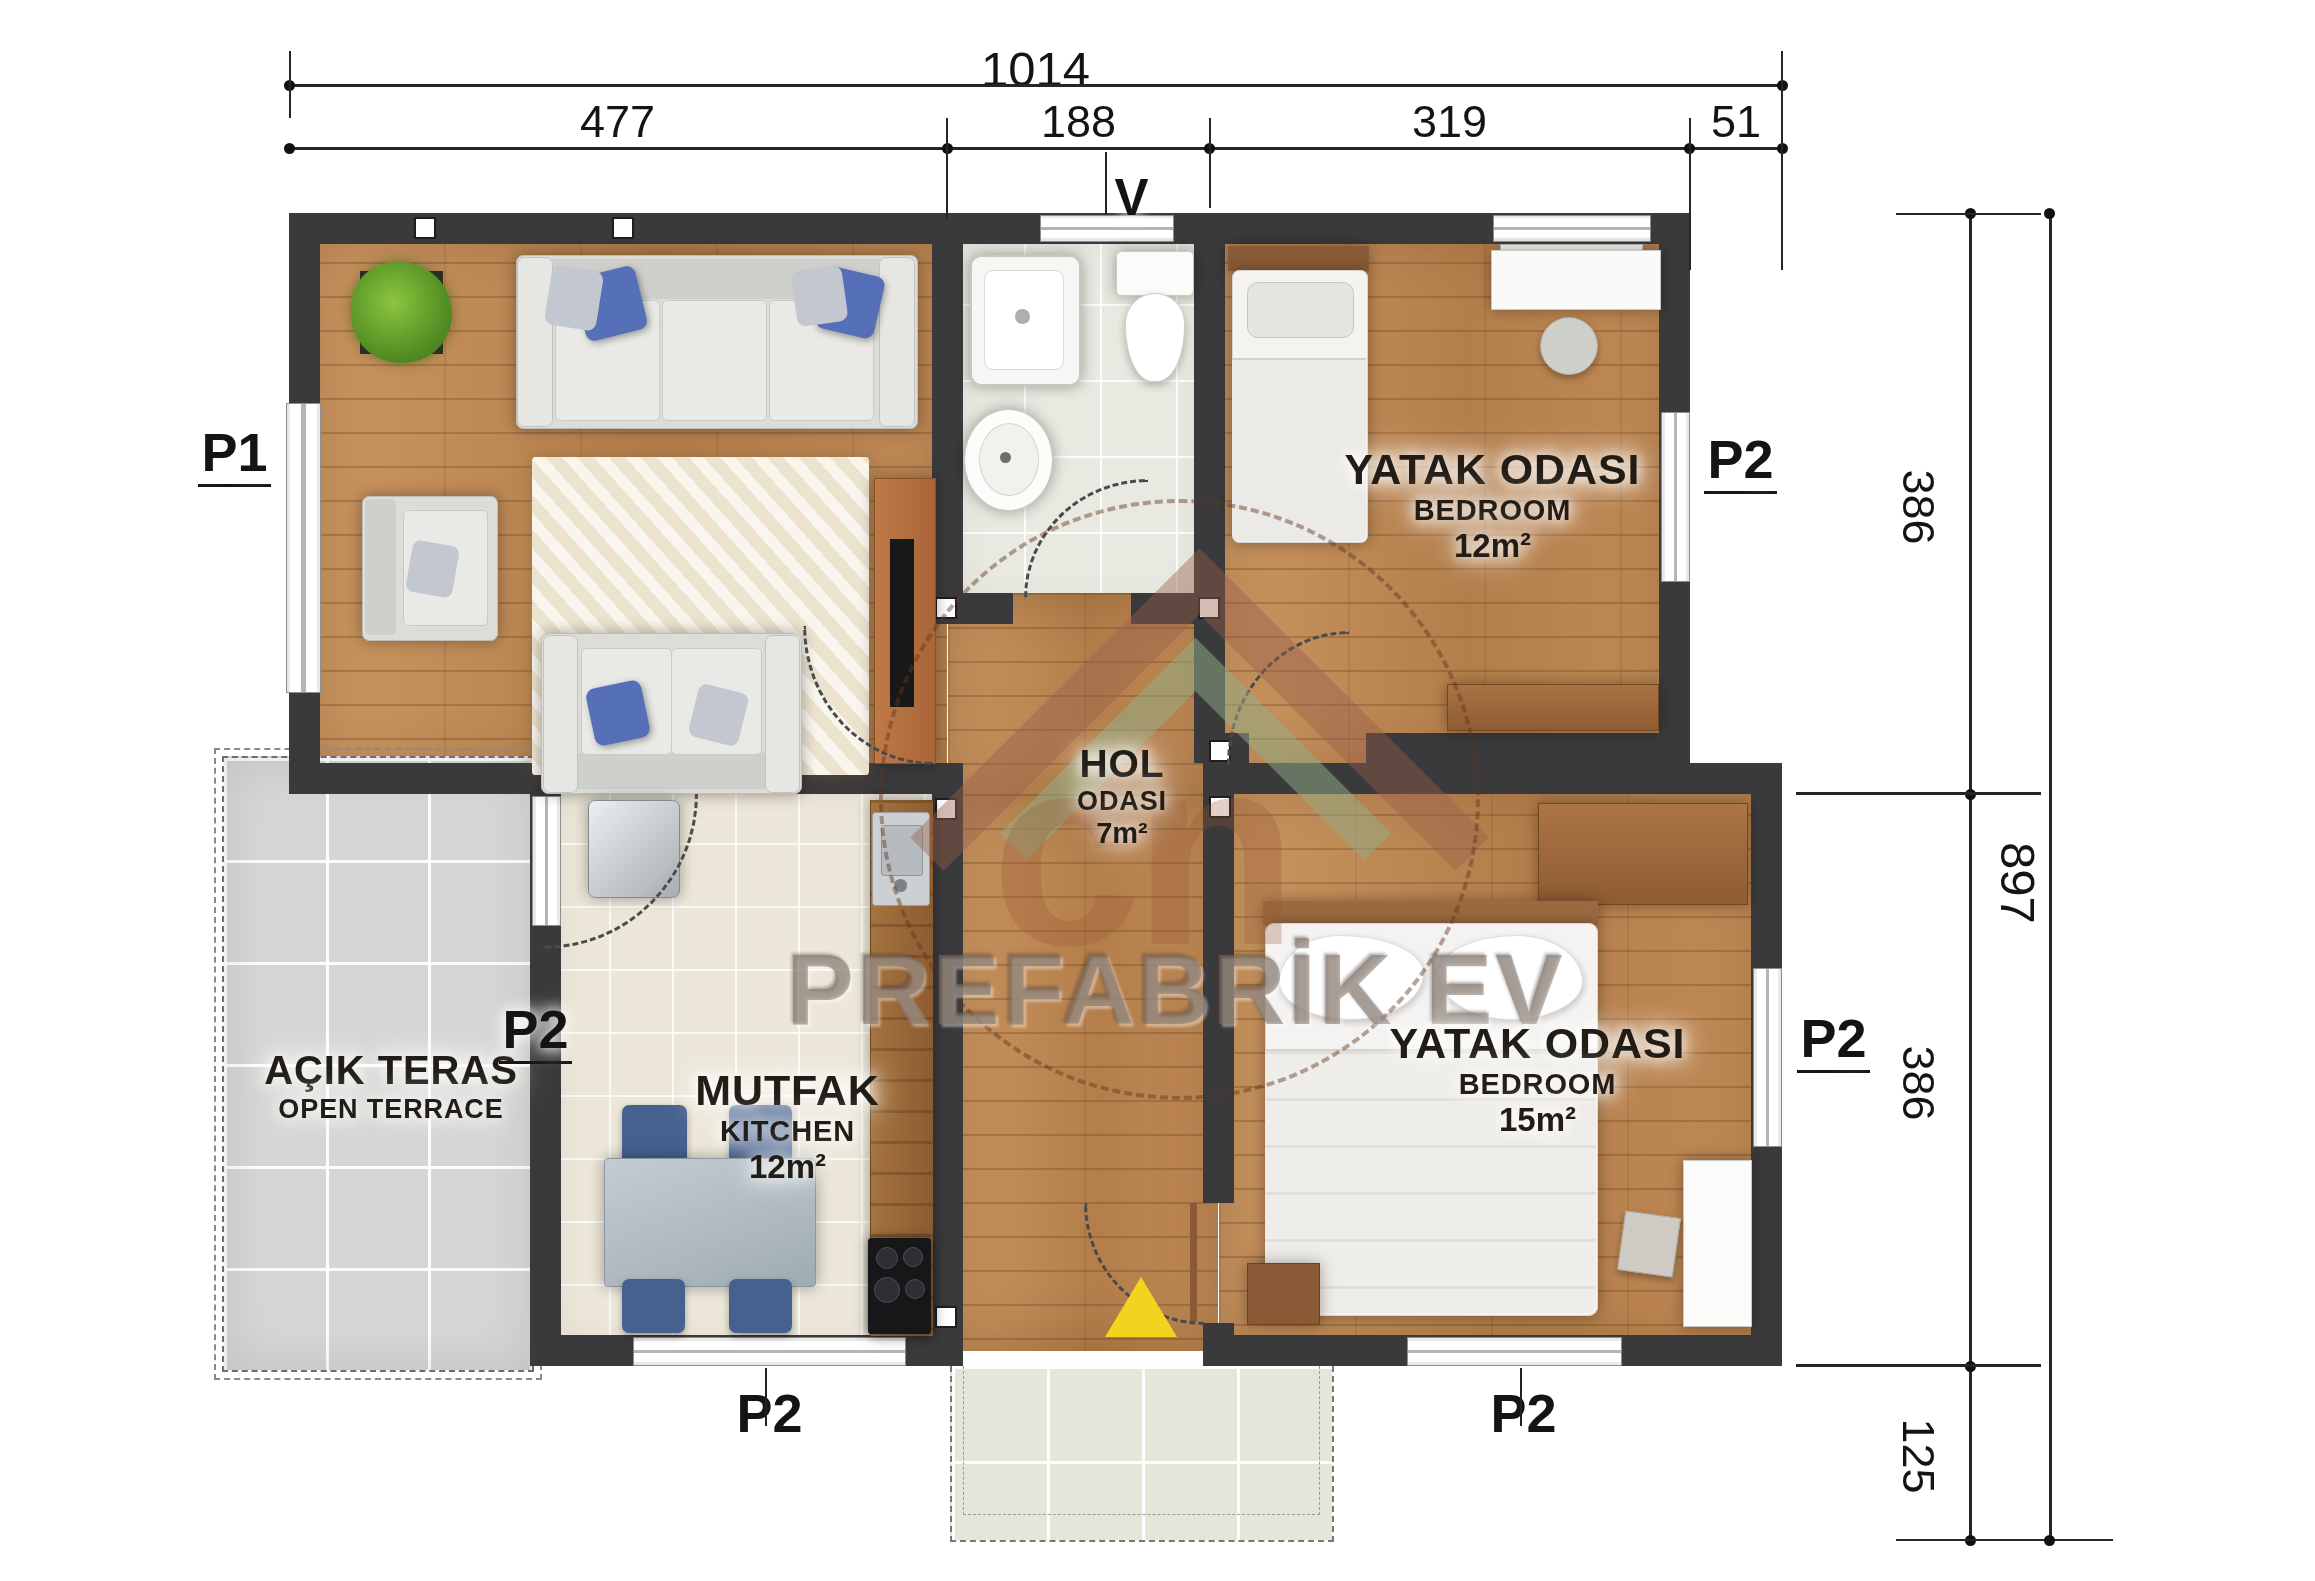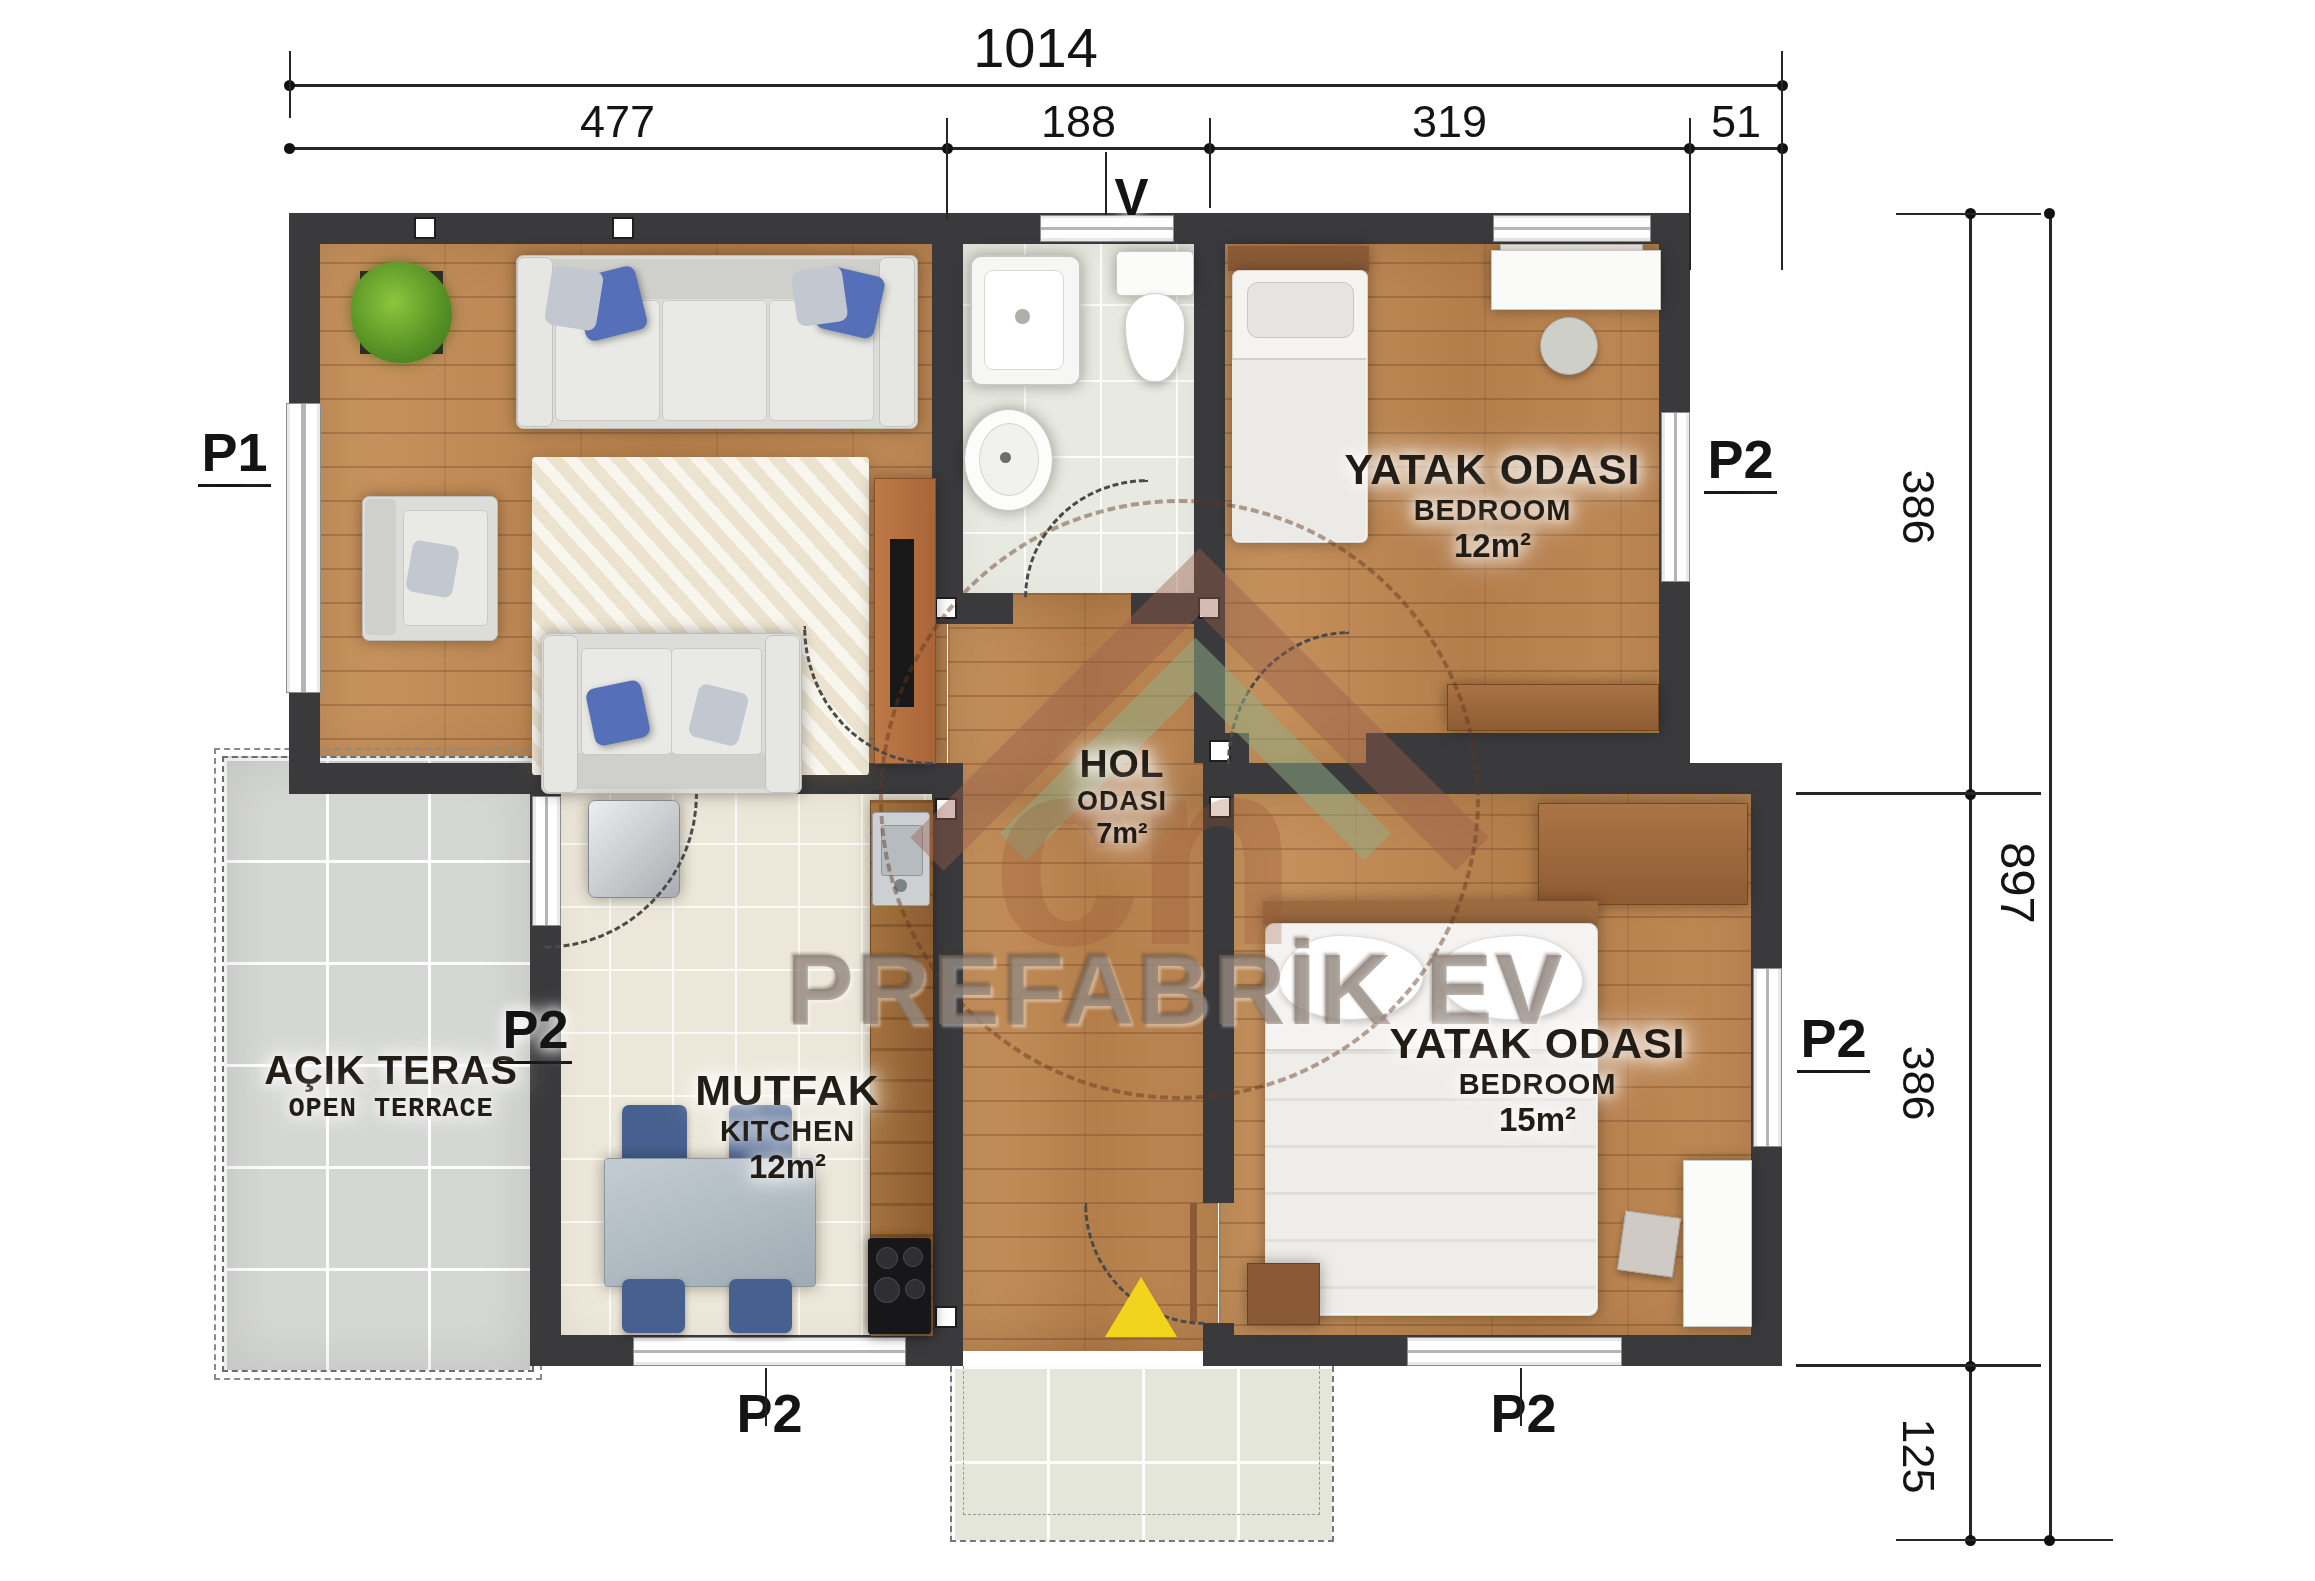--- a/index.html
+++ b/index.html
@@ -212,35 +212,35 @@
     <div class="l2">KITCHEN</div>
     <div class="l3">12m²</div>
   </div>
   <div class="rlabel" style="left:1382px;top:1019px;width:311px;">
     <div class="l1">YATAK ODASI</div>
     <div class="l2">BEDROOM</div>
     <div class="l3">15m²</div>
   </div>
   <div class="rlabel" style="left:230px;top:1048px;width:322px;">
     <div class="l1" style="font-size:40px;">AÇIK TERAS</div>
-    <div class="l2" style="font-size:27px;font-family:Liberation Mono, monospace;">OPEN TERRACE</div>
+    <div class="l2" style="font-size:27px;">OPEN TERRACE</div>
   </div>
 
   <div class="marker" style="left:198px;top:425px;">P1</div>
   <div class="marker" style="left:1704px;top:432px;">P2</div>
   <div class="marker" style="left:499px;top:1002px;">P2</div>
   <div class="marker" style="left:1797px;top:1011px;">P2</div>
   <div class="marker" style="left:733px;top:1386px;border-bottom:none;">P2</div>
   <div class="marker" style="left:1487px;top:1386px;border-bottom:none;">P2</div>
   <div class="abs" style="left:765px;top:1368px;width:1.8px;height:58px;background:#222;z-index:9;"></div>
   <div class="abs" style="left:1520px;top:1368px;width:1.8px;height:58px;background:#222;z-index:9;"></div>
   <div class="marker" style="left:1111px;top:172px;border-bottom:none;font-size:51px;">V</div>
   <div class="abs" style="left:1105px;top:152px;width:1.8px;height:63px;background:#222;z-index:9;"></div>
 
-  <div class="dim" style="left:945px;top:15px;width:181px;font-size:56px;">1014</div>
+  <div class="dim" style="left:945px;top:41px;width:181px;font-size:49px;">1014</div>
   <div class="dline" style="left:289px;top:84px;width:1493px;height:2.7px;"></div>
   <div class="dot" style="left:284px;top:80px;"></div>
   <div class="dot" style="left:1777px;top:80px;"></div>
   <div class="dline" style="left:289px;top:51px;width:1.8px;height:67px;"></div>
   <div class="dline" style="left:1781px;top:51px;width:1.8px;height:67px;"></div>
 
   <div class="dim" style="left:527px;top:96px;width:181px;">477</div>
   <div class="dim" style="left:988px;top:96px;width:181px;">188</div>
   <div class="dim" style="left:1359px;top:96px;width:181px;">319</div>
   <div class="dim" style="left:1691px;top:96px;width:90px;">51</div>

